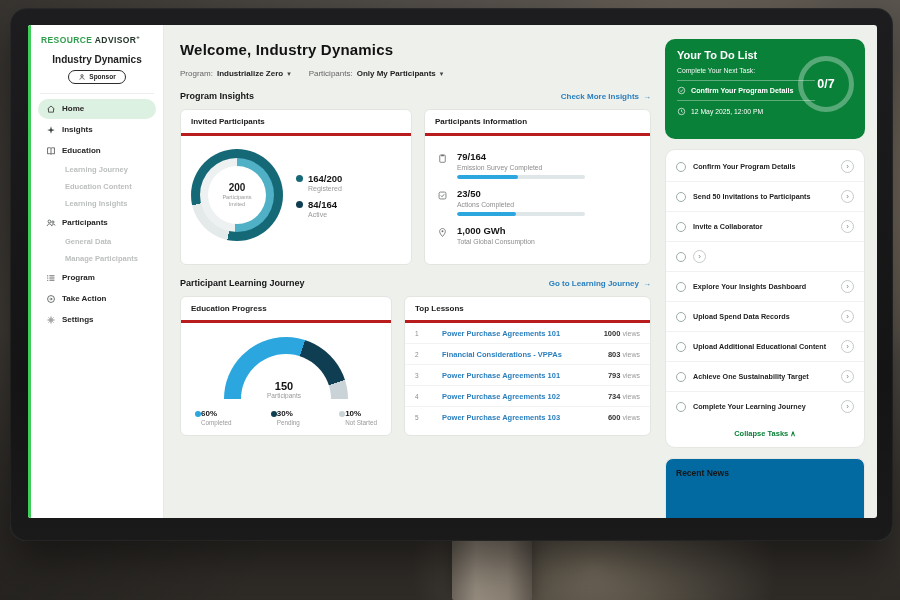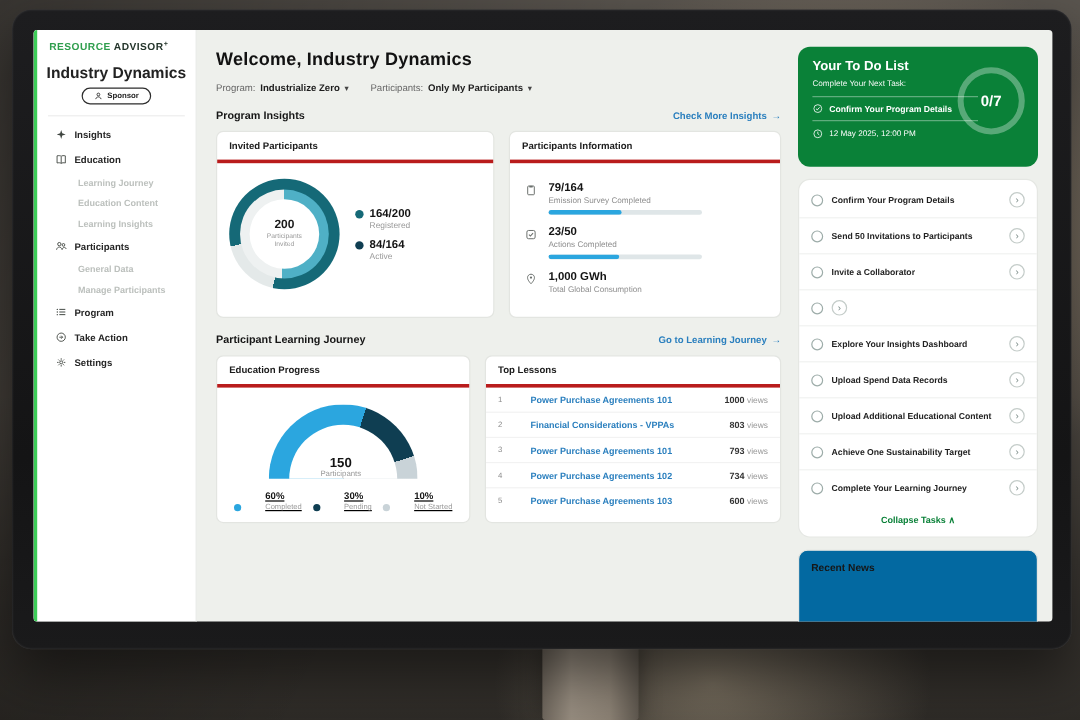--- a/index.html
+++ b/index.html
@@ -40,21 +40,21 @@
   .sidebar {
     width:136px; flex:0 0 136px; background:#ffffff;
     border-left:3px solid var(--accent-green,#3dcd58);
     border-right:1px solid #e7e9e5;
     padding:9px 7px 0 7px;
   }
   .logo { font-size:8.5px; font-weight:bold; letter-spacing:.4px; padding-left:3px; }
   .logo .lg-a { color:var(--logo-green,#2f9e4d); }
   .logo .lg-b { color:#24352b; }
   .logo sup { font-size:6px; color:#24352b; }
-  .org-name { text-align:center; font-size:13px; font-weight:bold; color:#222; margin-top:9px; }
+  .org-name { text-align:center; font-size:10px; font-weight:bold; color:#222; margin-top:9px; }
   .sponsor-pill {
     margin:5px auto 0; width:max-content; display:flex; align-items:center; gap:3px;
     border:1px solid #2c2c2c; border-radius:999px; padding:2px 9px;
     font-size:6.5px; font-weight:bold; color:#222;
   }
   .side-divider { border-top:1px solid #ededed; margin:9px 2px 5px; }
   .nav-item {
     display:flex; align-items:center; gap:6px;
     padding:5px 8px; margin:1px 0; border-radius:13px;
     font-size:8px; font-weight:bold; color:#262626; cursor:pointer;
@@ -99,21 +99,21 @@
   .bar > i { display:block; height:100%; border-radius:2px; background:var(--bar-blue,#2ba6df); }
   
   .edu-body { padding:8px 10px 9px; }
   .gauge-wrap { width:124px; height:62px; margin:6px auto 0; position:relative; overflow:hidden; }
   .gauge { width:124px; height:124px; border-radius:50%; background:#e8e8e8; }
   .gauge-hole { position:absolute; left:17px; top:17px; width:90px; height:90px; border-radius:50%; background:#fff; }
   .gauge-center { position:absolute; left:0; right:4px; bottom:0; text-align:center; }
   .gauge-center .gv { font-size:11px; font-weight:bold; color:#141414; }
   .gauge-center .gl { font-size:6.5px; color:#999; }
   .gauge-legend { display:flex; justify-content:space-between; padding:10px 4px 0; }
-  .gauge-legend .gli { display:flex; gap:20px; align-items:flex-end;text-decoration:underline; }
+  .gauge-legend .gli { display:flex; gap:0; align-items:flex-start; }
   .gauge-legend .dot { width:6px; height:6px; }
   .gauge-legend .lv { font-size:8px; font-weight:bold; color:#141414; }
   .gauge-legend .ll { font-size:6.3px; color:#999; margin-top:1px; }
   
   .lesson { display:flex; align-items:center; gap:20px; padding:5.5px 10px; border-bottom:1px solid #f2f2f2; }
   .lesson:last-child { border-bottom:none; }
   .lesson .rk { font-size:6.5px; color:#8c8c8c; width:7px; flex:none; }
   .lesson .lt { font-size:7.5px; font-weight:bold; color:var(--link-blue,#2a7fbe); flex:1 1 auto; white-space:nowrap; overflow:hidden; text-overflow:ellipsis; cursor:pointer; }
   .lesson .vw { font-size:7.5px; font-weight:bold; color:#333; flex:none; }
   .lesson .vw span { font-weight:normal; color:#999; font-size:7px; }
@@ -168,20 +168,26 @@
       <div class="sponsor-pill">
         <svg viewBox="0 0 16 16" style="width:8px;height:8px;color:#222;">
             <circle cx="8" cy="5.5" r="2.3" fill="none" stroke="currentColor" stroke-width="1.4"></circle>
             <path d="M3.5 13.2c.6-2.8 3-3.7 4.5-3.7s3.9.9 4.5 3.7" fill="none" stroke="currentColor" stroke-width="1.4"></path>
           </svg>
         <span>Sponsor</span>
       </div>
       <div class="side-divider"></div>
 
       <nav>
+        <div class="nav-item active">
+          <svg viewBox="0 0 16 16">
+              <path d="M2.5 8 8 3.2 13.5 8M4 7.2V13h8V7.2" fill="none" stroke="currentColor" stroke-width="1.4"></path>
+            </svg>
+          <span>Home</span>
+        </div>
         <div class="nav-item">
           <svg viewBox="0 0 16 16">
               <path d="M8 2l1.4 4.6L14 8l-4.6 1.4L8 14 6.6 9.4 2 8l4.6-1.4z" fill="currentColor"></path>
             </svg>
           <span>Insights</span>
         </div>
         <div class="nav-item">
           <svg viewBox="0 0 16 16">
               <path d="M8 3.5C6.8 2.6 4.5 2.5 2.5 3v9.5c2-.5 4.3-.4 5.5.5 1.2-.9 3.5-1 5.5-.5V3c-2-.5-4.3-.4-5.5.5zM8 4v9" fill="none" stroke="currentColor" stroke-width="1.2"></path>
             </svg>

